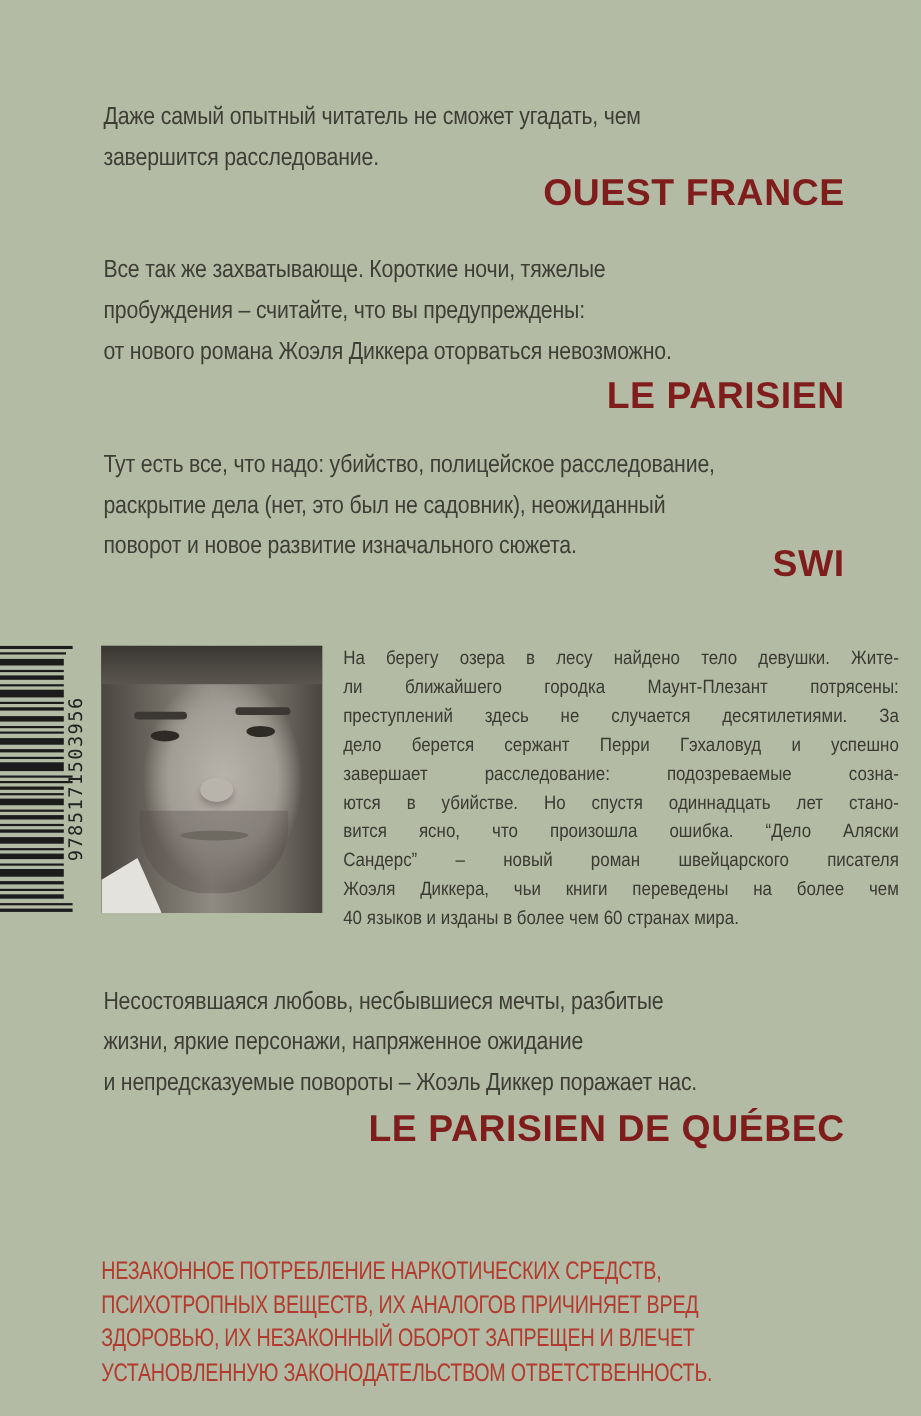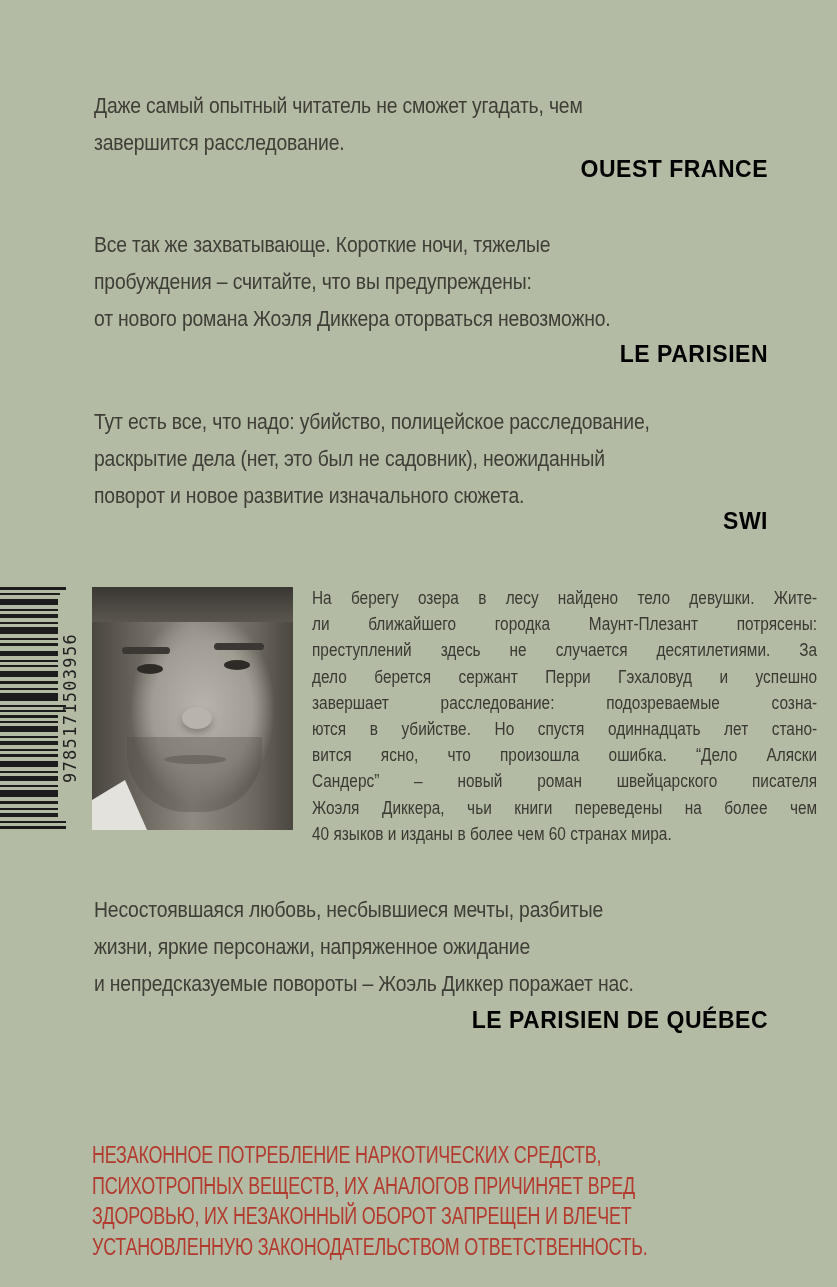--- a/index.html
+++ b/index.html
@@ -18,23 +18,23 @@
       line-height: 37px;
       transform: scaleX(0.86);
       transform-origin: left top;
       letter-spacing: -0.2px;
     }
     .quote .line { display: block; white-space: nowrap; }
     .source {
       position: absolute;
       right: 69px;
       font-weight: bold;
-      font-size: 23px;
+      font-size: 34px;
       letter-spacing: 0.5px;
-      color: #000000;
+      color: #7f1d1d;
       white-space: nowrap;
     }
     .barcode {
       position: absolute;
       left: 0; top: 587px;
       width: 70px; height: 242px;
     }
     .isbn {
       position: absolute;
       left: 60px; top: 587px;
@@ -111,21 +111,21 @@
   <span class="line">пробуждения – считайте, что вы предупреждены:</span>
   <span class="line">от нового романа Жоэля Диккера оторваться невозможно.</span>
 </div>
 <div class="source" style="top:341px;">LE PARISIEN</div>
 
 <div class="quote" style="top:403px;">
   <span class="line">Тут есть все, что надо: убийство, полицейское расследование,</span>
   <span class="line">раскрытие дела (нет, это был не садовник), неожиданный</span>
   <span class="line">поворот и новое развитие изначального сюжета.</span>
 </div>
-<div class="source" style="top:508px;">SWI</div>
+<div class="source" style="top:494px;">SWI</div>
 
 <svg class="barcode" viewBox="0 0 70 242" preserveAspectRatio="none">
   <g fill="#1c1c1c">
     <rect x="0" y="0" width="66" height="3"></rect>
     <rect x="0" y="6" width="60" height="2"></rect>
     <rect x="0" y="12" width="58" height="6"></rect>
     <rect x="0" y="22" width="58" height="2"></rect>
     <rect x="0" y="27" width="58" height="4"></rect>
     <rect x="0" y="35" width="58" height="2"></rect>
     <rect x="0" y="40" width="58" height="7"></rect>

